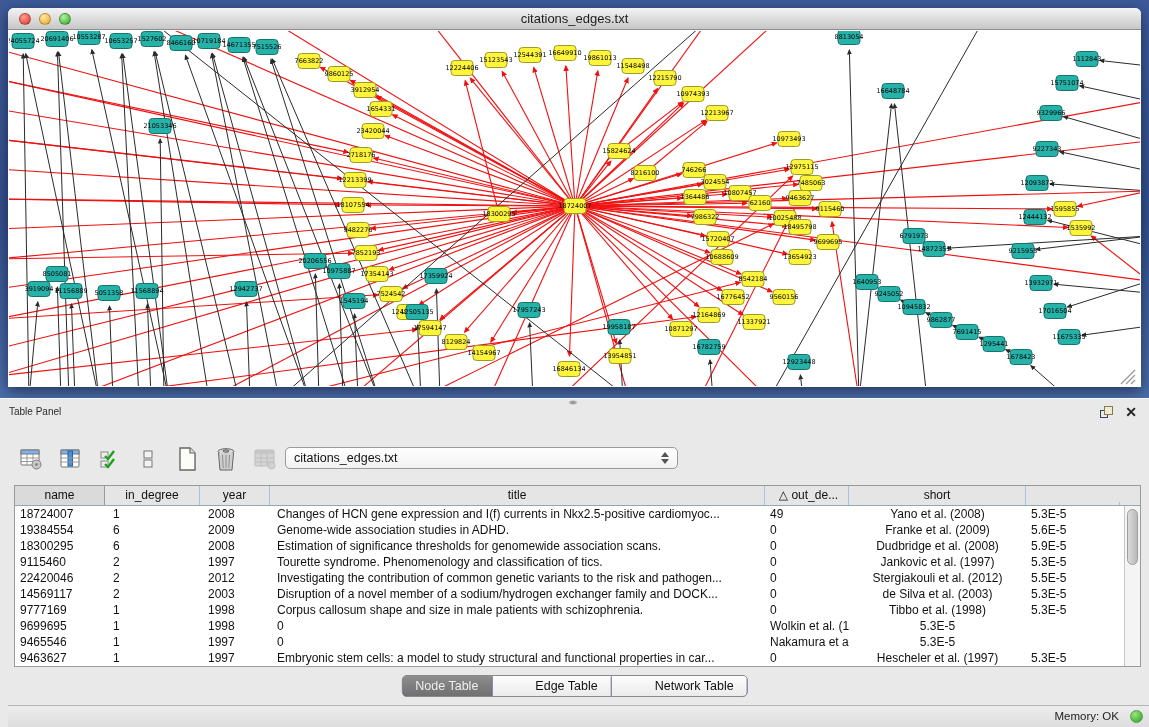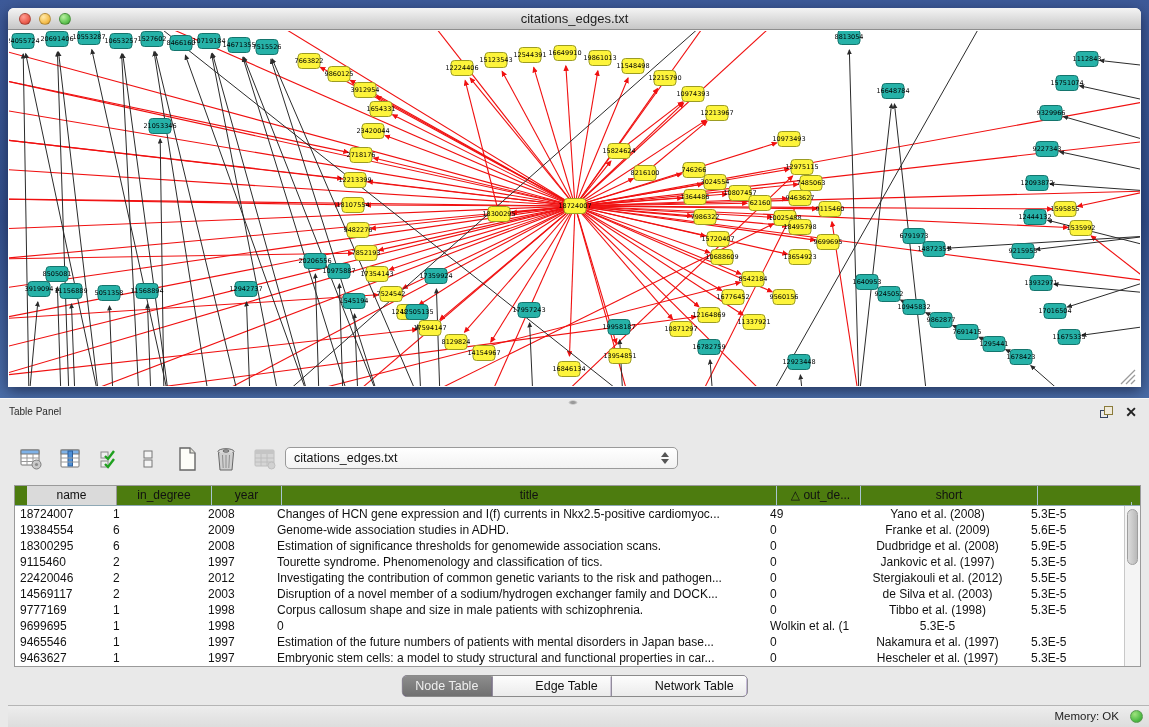--- a/index.html
+++ b/index.html
@@ -40,21 +40,21 @@
   .tool svg { display:block; }
   .fx { font-family:"Liberation Serif",serif; font-style:italic; font-weight:bold; font-size:14px; color:#111; }
   .combo { position:absolute; left:285px; top:48px; width:393px; height:22px; background:linear-gradient(#ffffff,#f2f2f2);
     border:1px solid #9a9a9a; border-radius:5px; display:flex; align-items:center; padding:0 8px; font-size:12.5px; color:#111; }
   .combo .val { flex:1; }
   .spin { display:flex; flex-direction:column; gap:2px; align-items:center; }
   .spin .up { width:0; height:0; border-left:4px solid transparent; border-right:4px solid transparent; border-bottom:5px solid #555; }
   .spin .dn { width:0; height:0; border-left:4px solid transparent; border-right:4px solid transparent; border-top:5px solid #555; }
 
   .tbl { position:absolute; left:14px; top:86px; width:1127px; height:182px; background:#fff; border:1px solid #9a9a9a; }
-  .thead { display:flex; height:20px; border-bottom:1px solid #8ea8b5; background:#4d7c0f;padding-left:12px; }
+  .thead { display:flex; height:20px; border-bottom:1px solid #8ea8b5; background:#e5e5e5; }
   .th { font-size:12px; color:#111; text-align:center; line-height:19px; border-right:1px solid #a9c4d1;
     overflow:hidden; white-space:nowrap; }
   .th:nth-child(1) { width:90px; background:#DADADA; border-right:1px solid #9a9a9a; }
   .th:nth-child(2) { width:95px; }
   .th:nth-child(3) { width:70px; }
   .th:nth-child(4) { width:495px; }
   .th:nth-child(5) { width:84px; text-align:center; padding-left:4px; }
   .th:nth-child(6) { width:177px; }
   .th:nth-child(7) { width:94px;margin-top:16px; }
   .tbody { position:absolute; left:0; top:20px; width:1109px; height:160px; background:#fff; overflow:hidden; }
@@ -852,21 +852,20 @@
           <div class="td">1</div>
           <div class="td">1998</div>
           <div class="td">0</div>
           <div class="td">Wolkin et al. (1998)</div>
           <div class="td">5.3E-5</div>
         </div>
         <div class="trow">
           <div class="td">9465546</div>
           <div class="td">1</div>
           <div class="td">1997</div>
-          <div class="td">Estimation of the future numbers of patients with mental disorders in Japan base...</div>
           <div class="td">0</div>
           <div class="td">Nakamura et al. (1997)</div>
           <div class="td">5.3E-5</div>
         </div>
         <div class="trow">
           <div class="td">9463627</div>
           <div class="td">1</div>
           <div class="td">1997</div>
           <div class="td">Embryonic stem cells: a model to study structural and functional properties in car...</div>
           <div class="td">0</div>

